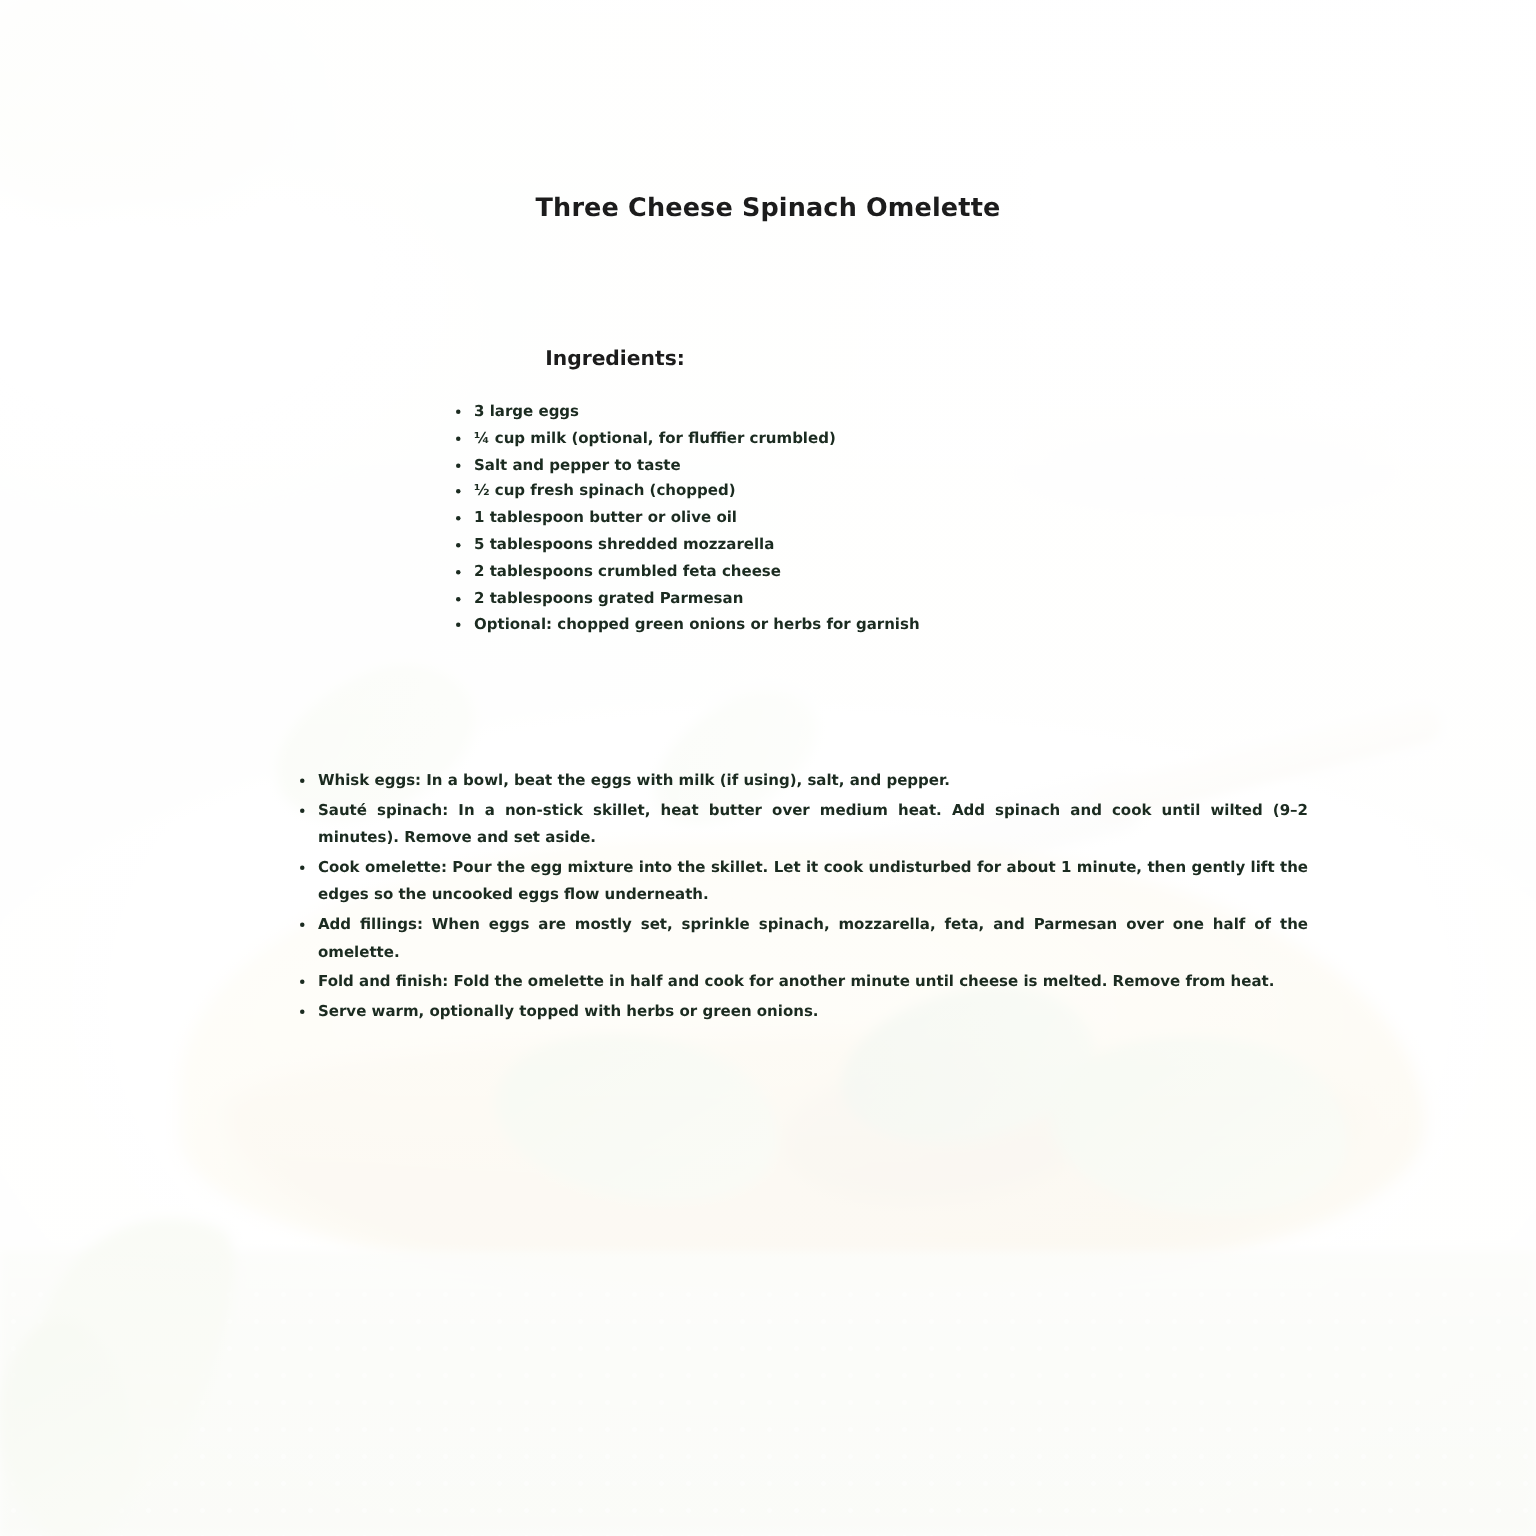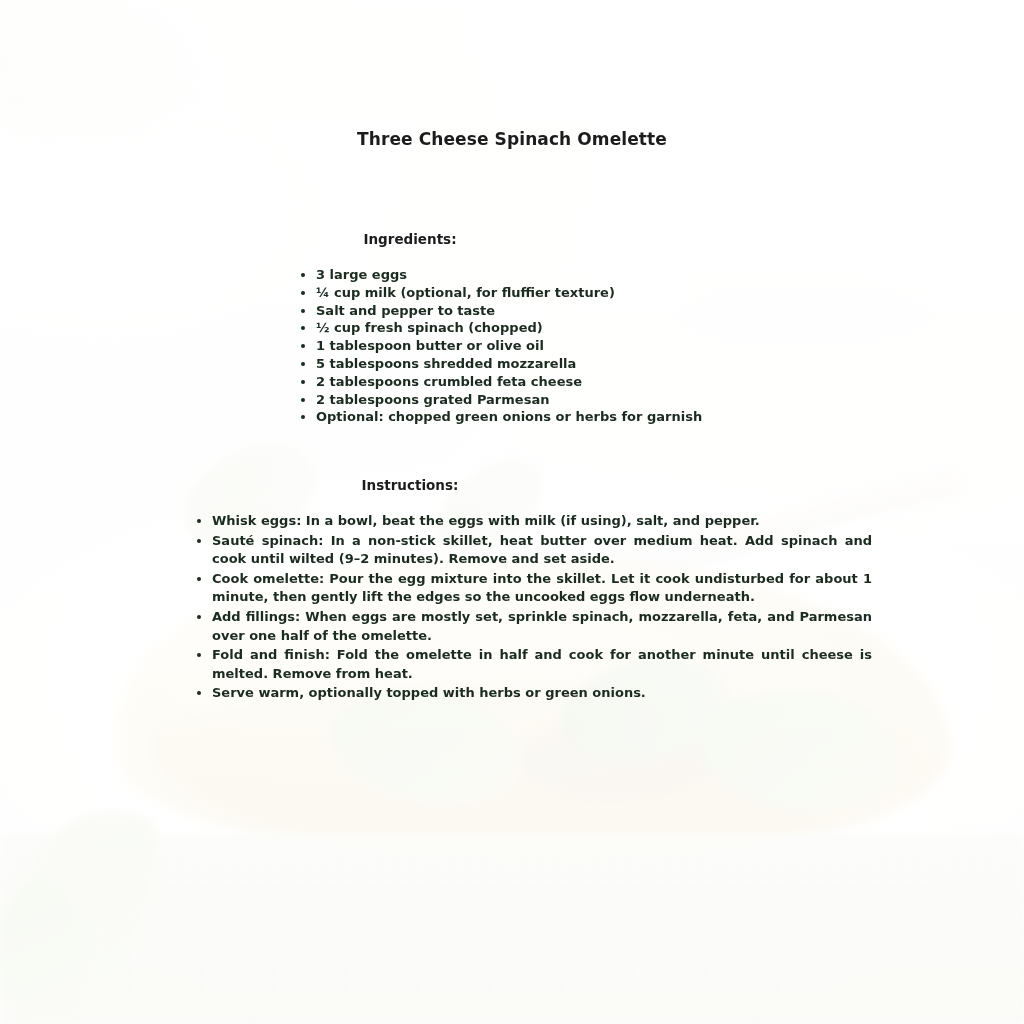--- a/index.html
+++ b/index.html
@@ -260,21 +260,21 @@
 
   #ingredients-heading { position: absolute; top: 231px; left: 0; }
   #instructions-heading { position: absolute; top: 477px; left: 0; }
 
   ul.list {
     margin: 0;
     padding: 0 0 0 18px;
     list-style: disc;
   }
   ul.list li {
-    font-size: 13px;
+    font-size: 10px;
     font-weight: bold;
     color: #1b2b20;
     line-height: 17.8px;
     margin: 0;
     padding: 0;
   }
 
   #ingredients-list {
     position: absolute;
     top: 266px;
@@ -330,31 +330,30 @@
   </div>
 
   <div class="content">
 
     <div class="recipe-title">Three Cheese Spinach Omelette</div>
 
     <div class="section-heading" id="ingredients-heading">Ingredients:</div>
 
     <ul class="list" id="ingredients-list">
       <li>3 large eggs</li>
-      <li>¼ cup milk (optional, for fluffier texture)</li>
+      <li>¼ cup milk (optional, for fluffier crumbled)</li>
       <li>Salt and pepper to taste</li>
       <li>½ cup fresh spinach (chopped)</li>
       <li>1 tablespoon butter or olive oil</li>
       <li>5 tablespoons shredded mozzarella</li>
       <li>2 tablespoons crumbled feta cheese</li>
       <li>2 tablespoons grated Parmesan</li>
       <li>Optional: chopped green onions or herbs for garnish</li>
     </ul>
 
-    <div class="section-heading" id="instructions-heading">Instructions:</div>
 
     <ul class="list" id="instructions-list">
       <li>Whisk eggs: In a bowl, beat the eggs with milk (if using), salt, and pepper.</li>
       <li>Sauté spinach: In a non-stick skillet, heat butter over medium heat. Add spinach and cook until wilted (9–2 minutes). Remove and set aside.</li>
       <li>Cook omelette: Pour the egg mixture into the skillet. Let it cook undisturbed for about 1 minute, then gently lift the edges so the uncooked eggs flow underneath.</li>
       <li>Add fillings: When eggs are mostly set, sprinkle spinach, mozzarella, feta, and Parmesan over one half of the omelette.</li>
       <li>Fold and finish: Fold the omelette in half and cook for another minute until cheese is melted. Remove from heat.</li>
       <li>Serve warm, optionally topped with herbs or green onions.</li>
     </ul>
 

